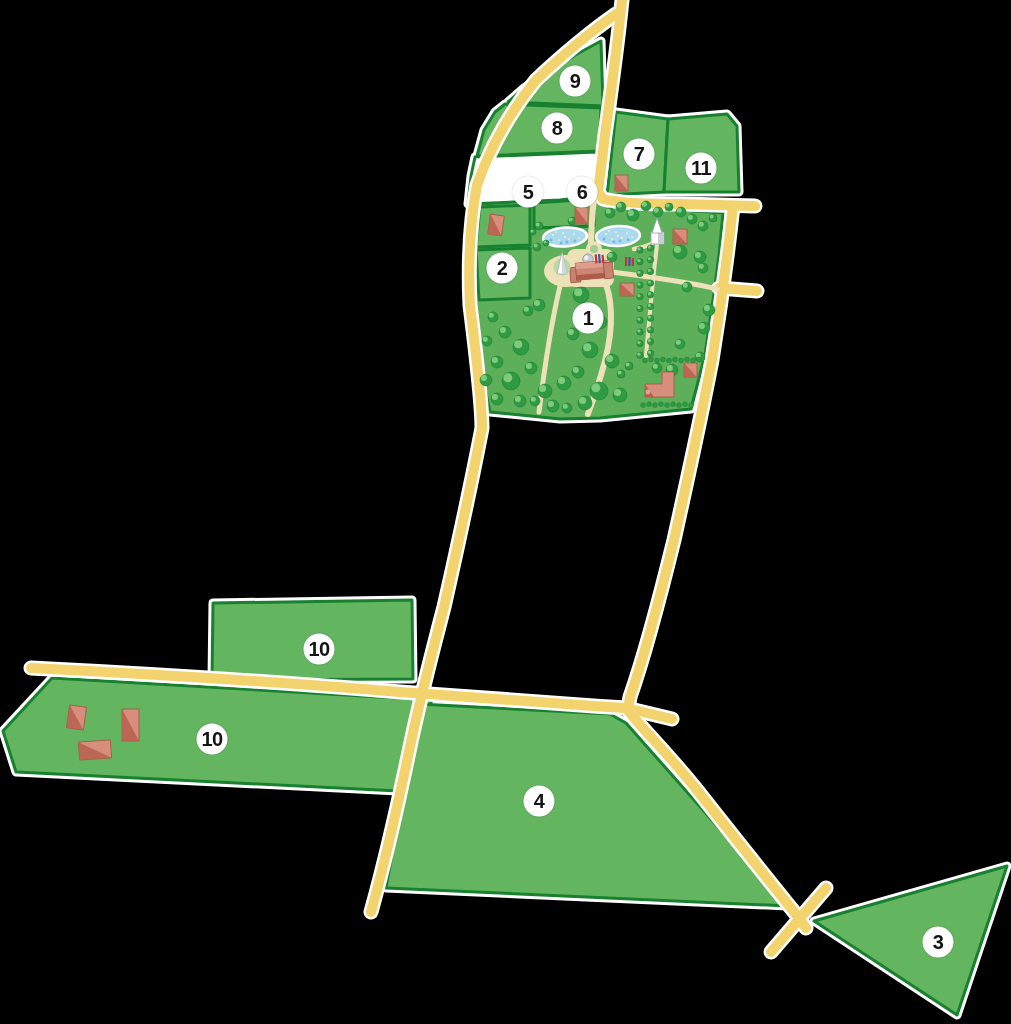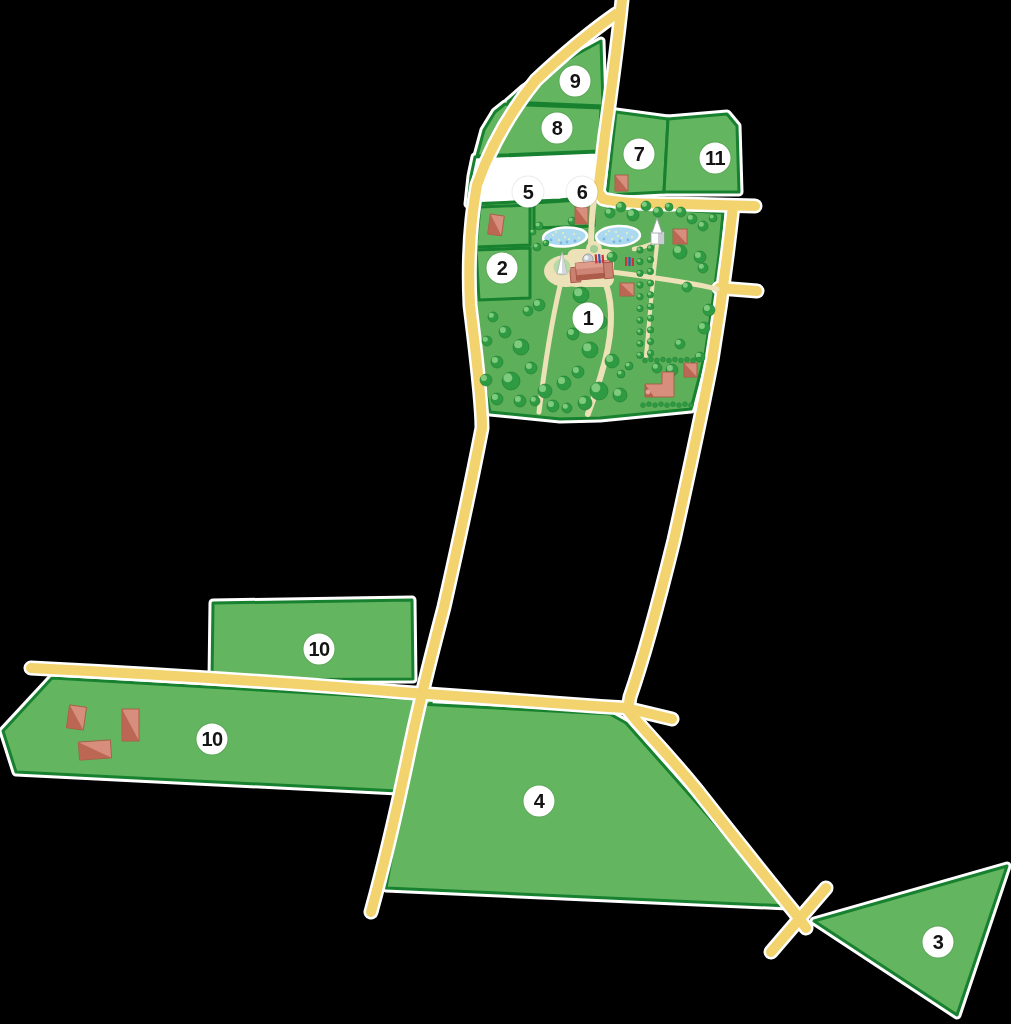--- a/index.html
+++ b/index.html
@@ -368,15 +368,15 @@
       <div class="plot-label" style="left: 502px; top: 268px;">2</div>
       <div class="plot-label" style="left: 938px; top: 942px;">3</div>
       <div class="plot-label" style="left: 539px; top: 801px;">4</div>
       <div class="plot-label" style="left: 528px; top: 192px;">5</div>
       <div class="plot-label" style="left: 582px; top: 192px;">6</div>
       <div class="plot-label" style="left: 639px; top: 154px;">7</div>
       <div class="plot-label" style="left: 557px; top: 128px;">8</div>
       <div class="plot-label" style="left: 575px; top: 81px;">9</div>
       <div class="plot-label" style="left: 319px; top: 649px;">10</div>
       <div class="plot-label" style="left: 212px; top: 739px;">10</div>
-      <div class="plot-label" style="left: 701px; top: 158px; margin-left: 14px;">11</div>
+      <div class="plot-label" style="left: 701px; top: 168px;">11</div>
     </div>
 </div>
 
 </body></html>

